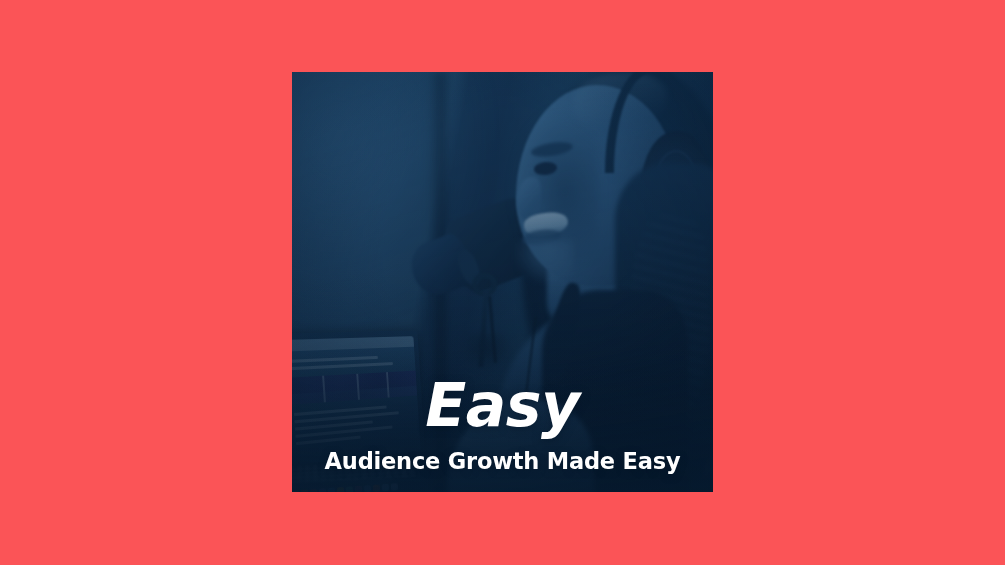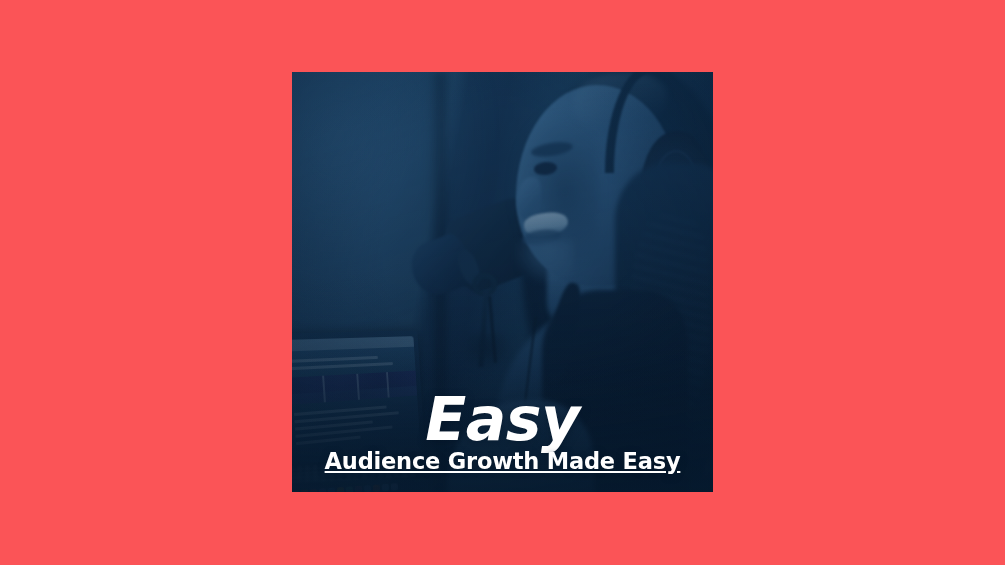--- a/index.html
+++ b/index.html
@@ -372,22 +372,22 @@
     margin-top:2px;
     text-shadow:0 2px 9px rgba(4,20,38,.45);
   }
   .t-sub {
     font-family:"DejaVu Sans", sans-serif;
     font-weight:bold;
     font-style:normal;
     font-size:22.5px;
     color:#ffffff;
     letter-spacing:-.2px;
+    margin-top:14px;
     text-shadow:0 2px 7px rgba(4,20,38,.6);
-    text-decoration:underline;
   }
 </style>
 </head>
 <body>
 
 <div id="stage">
 
   <div id="cover">
 
     <div class="photo">

